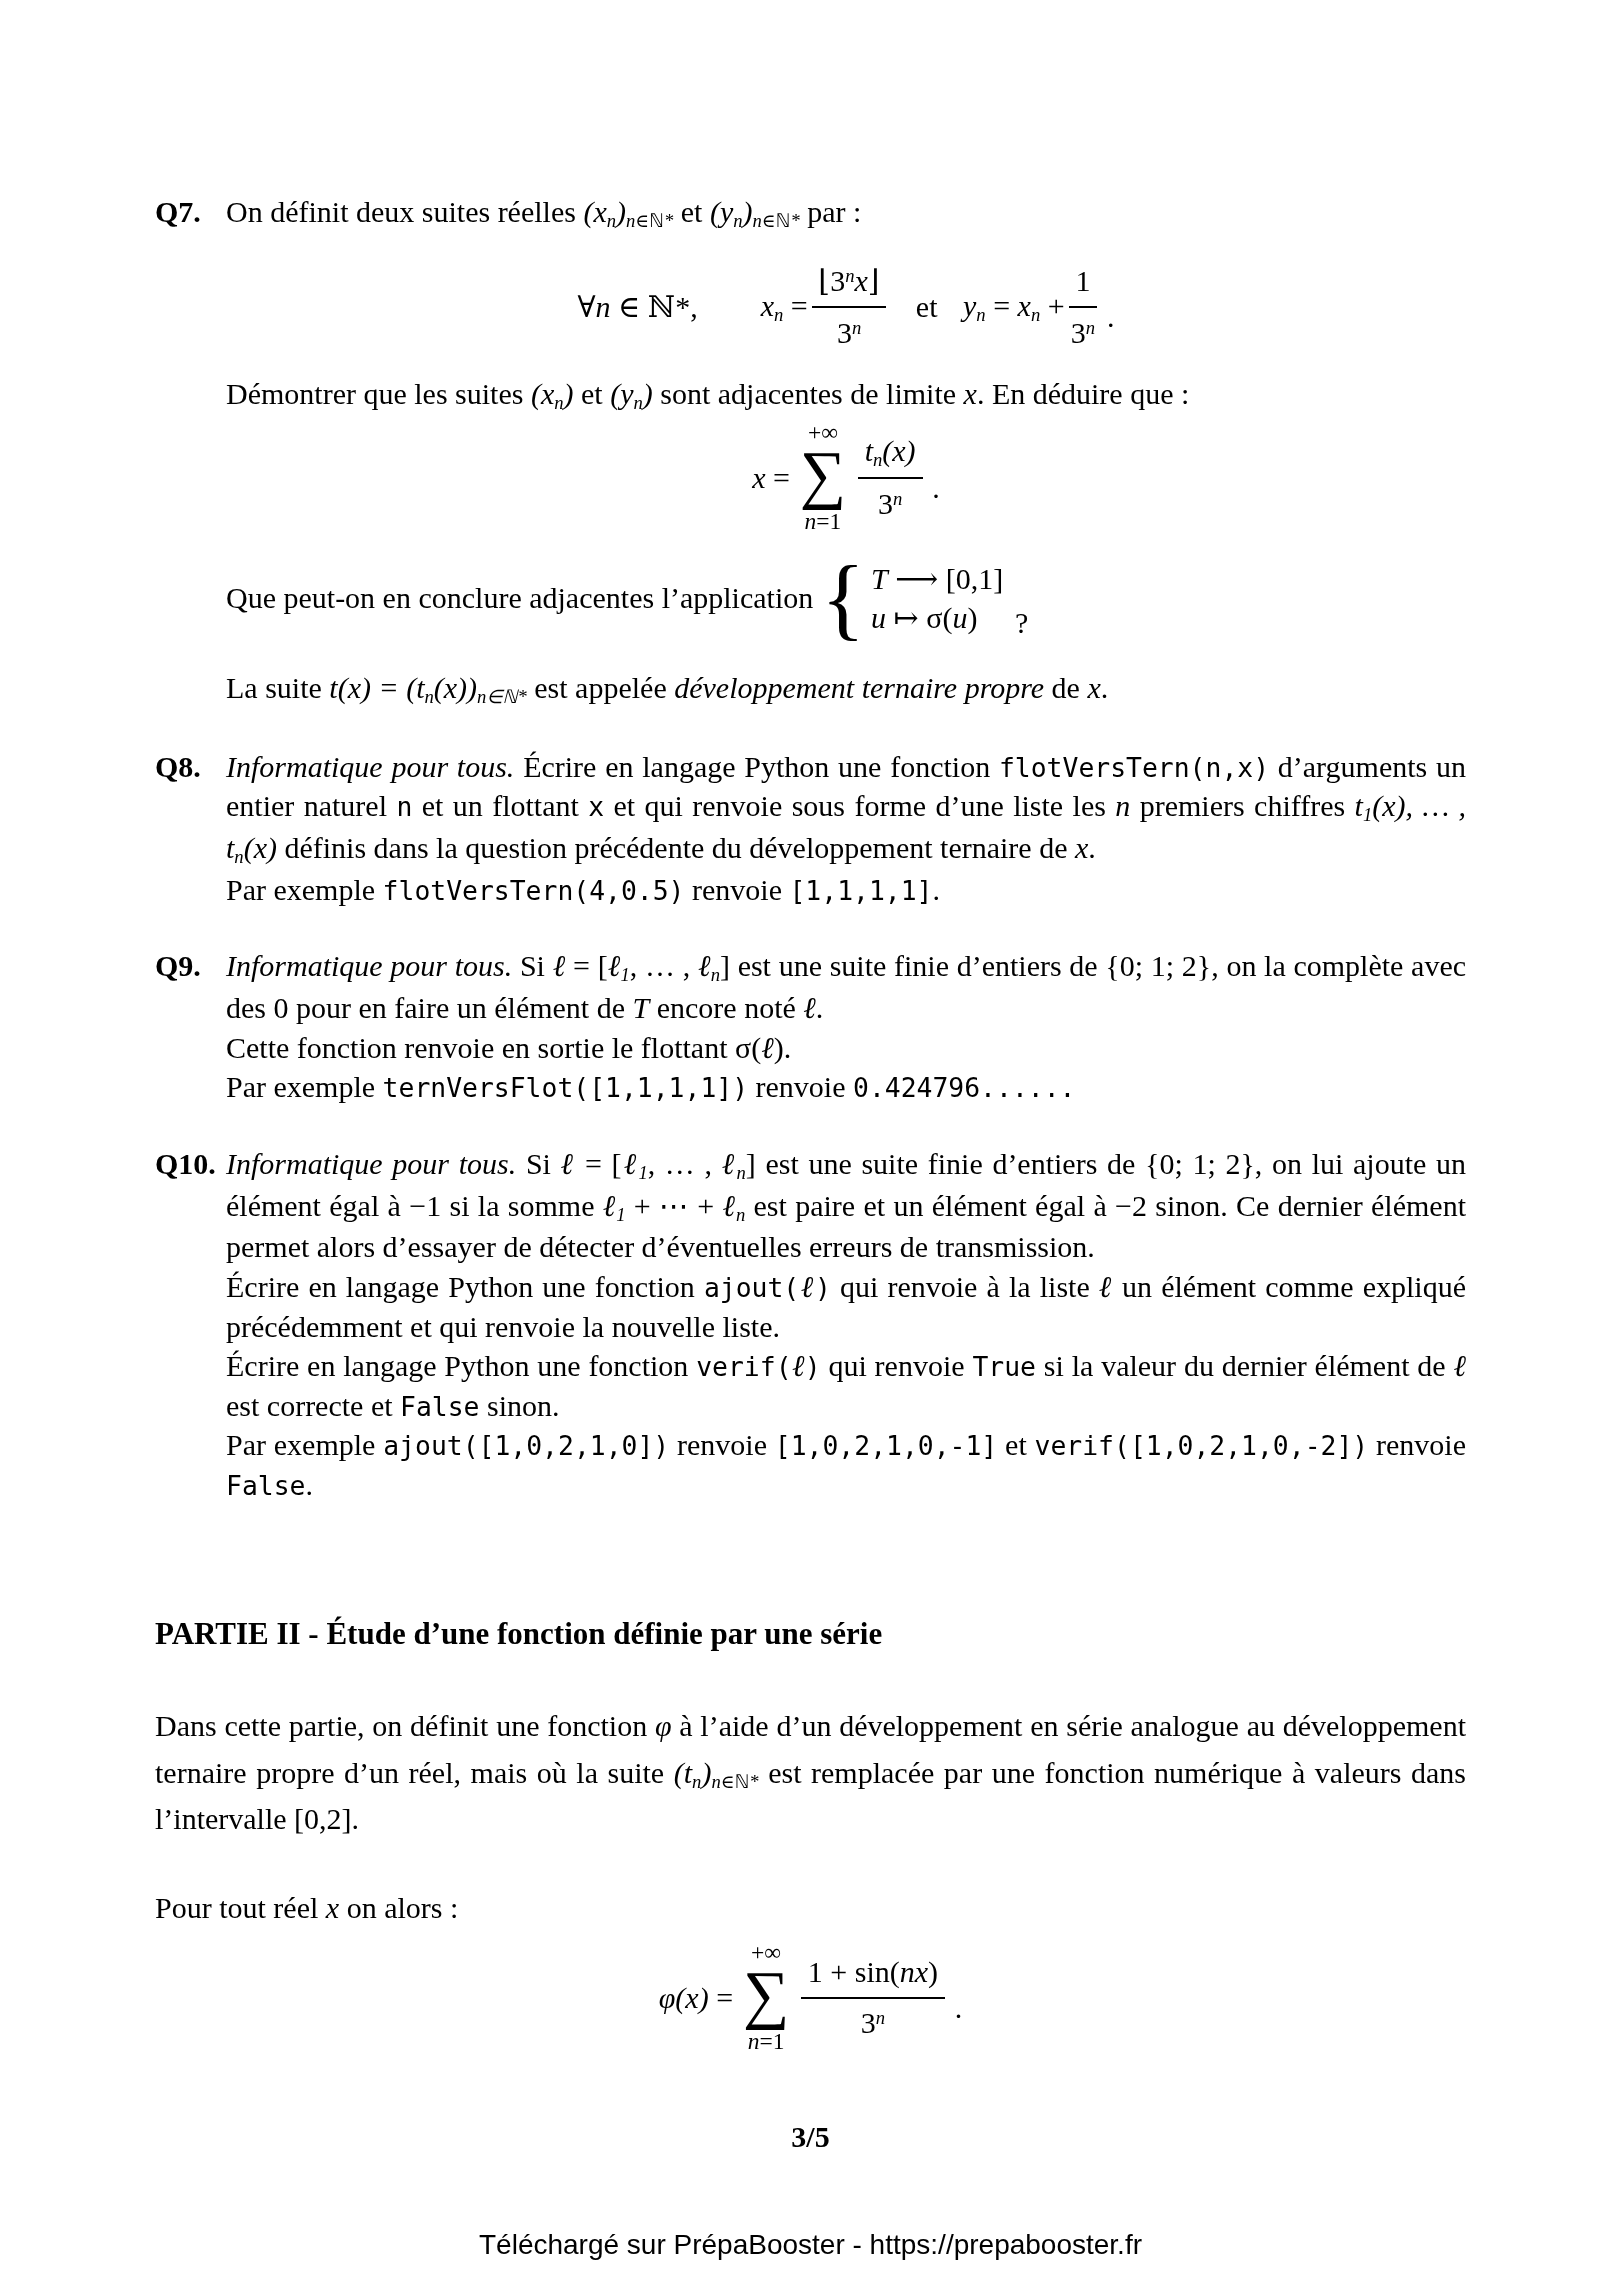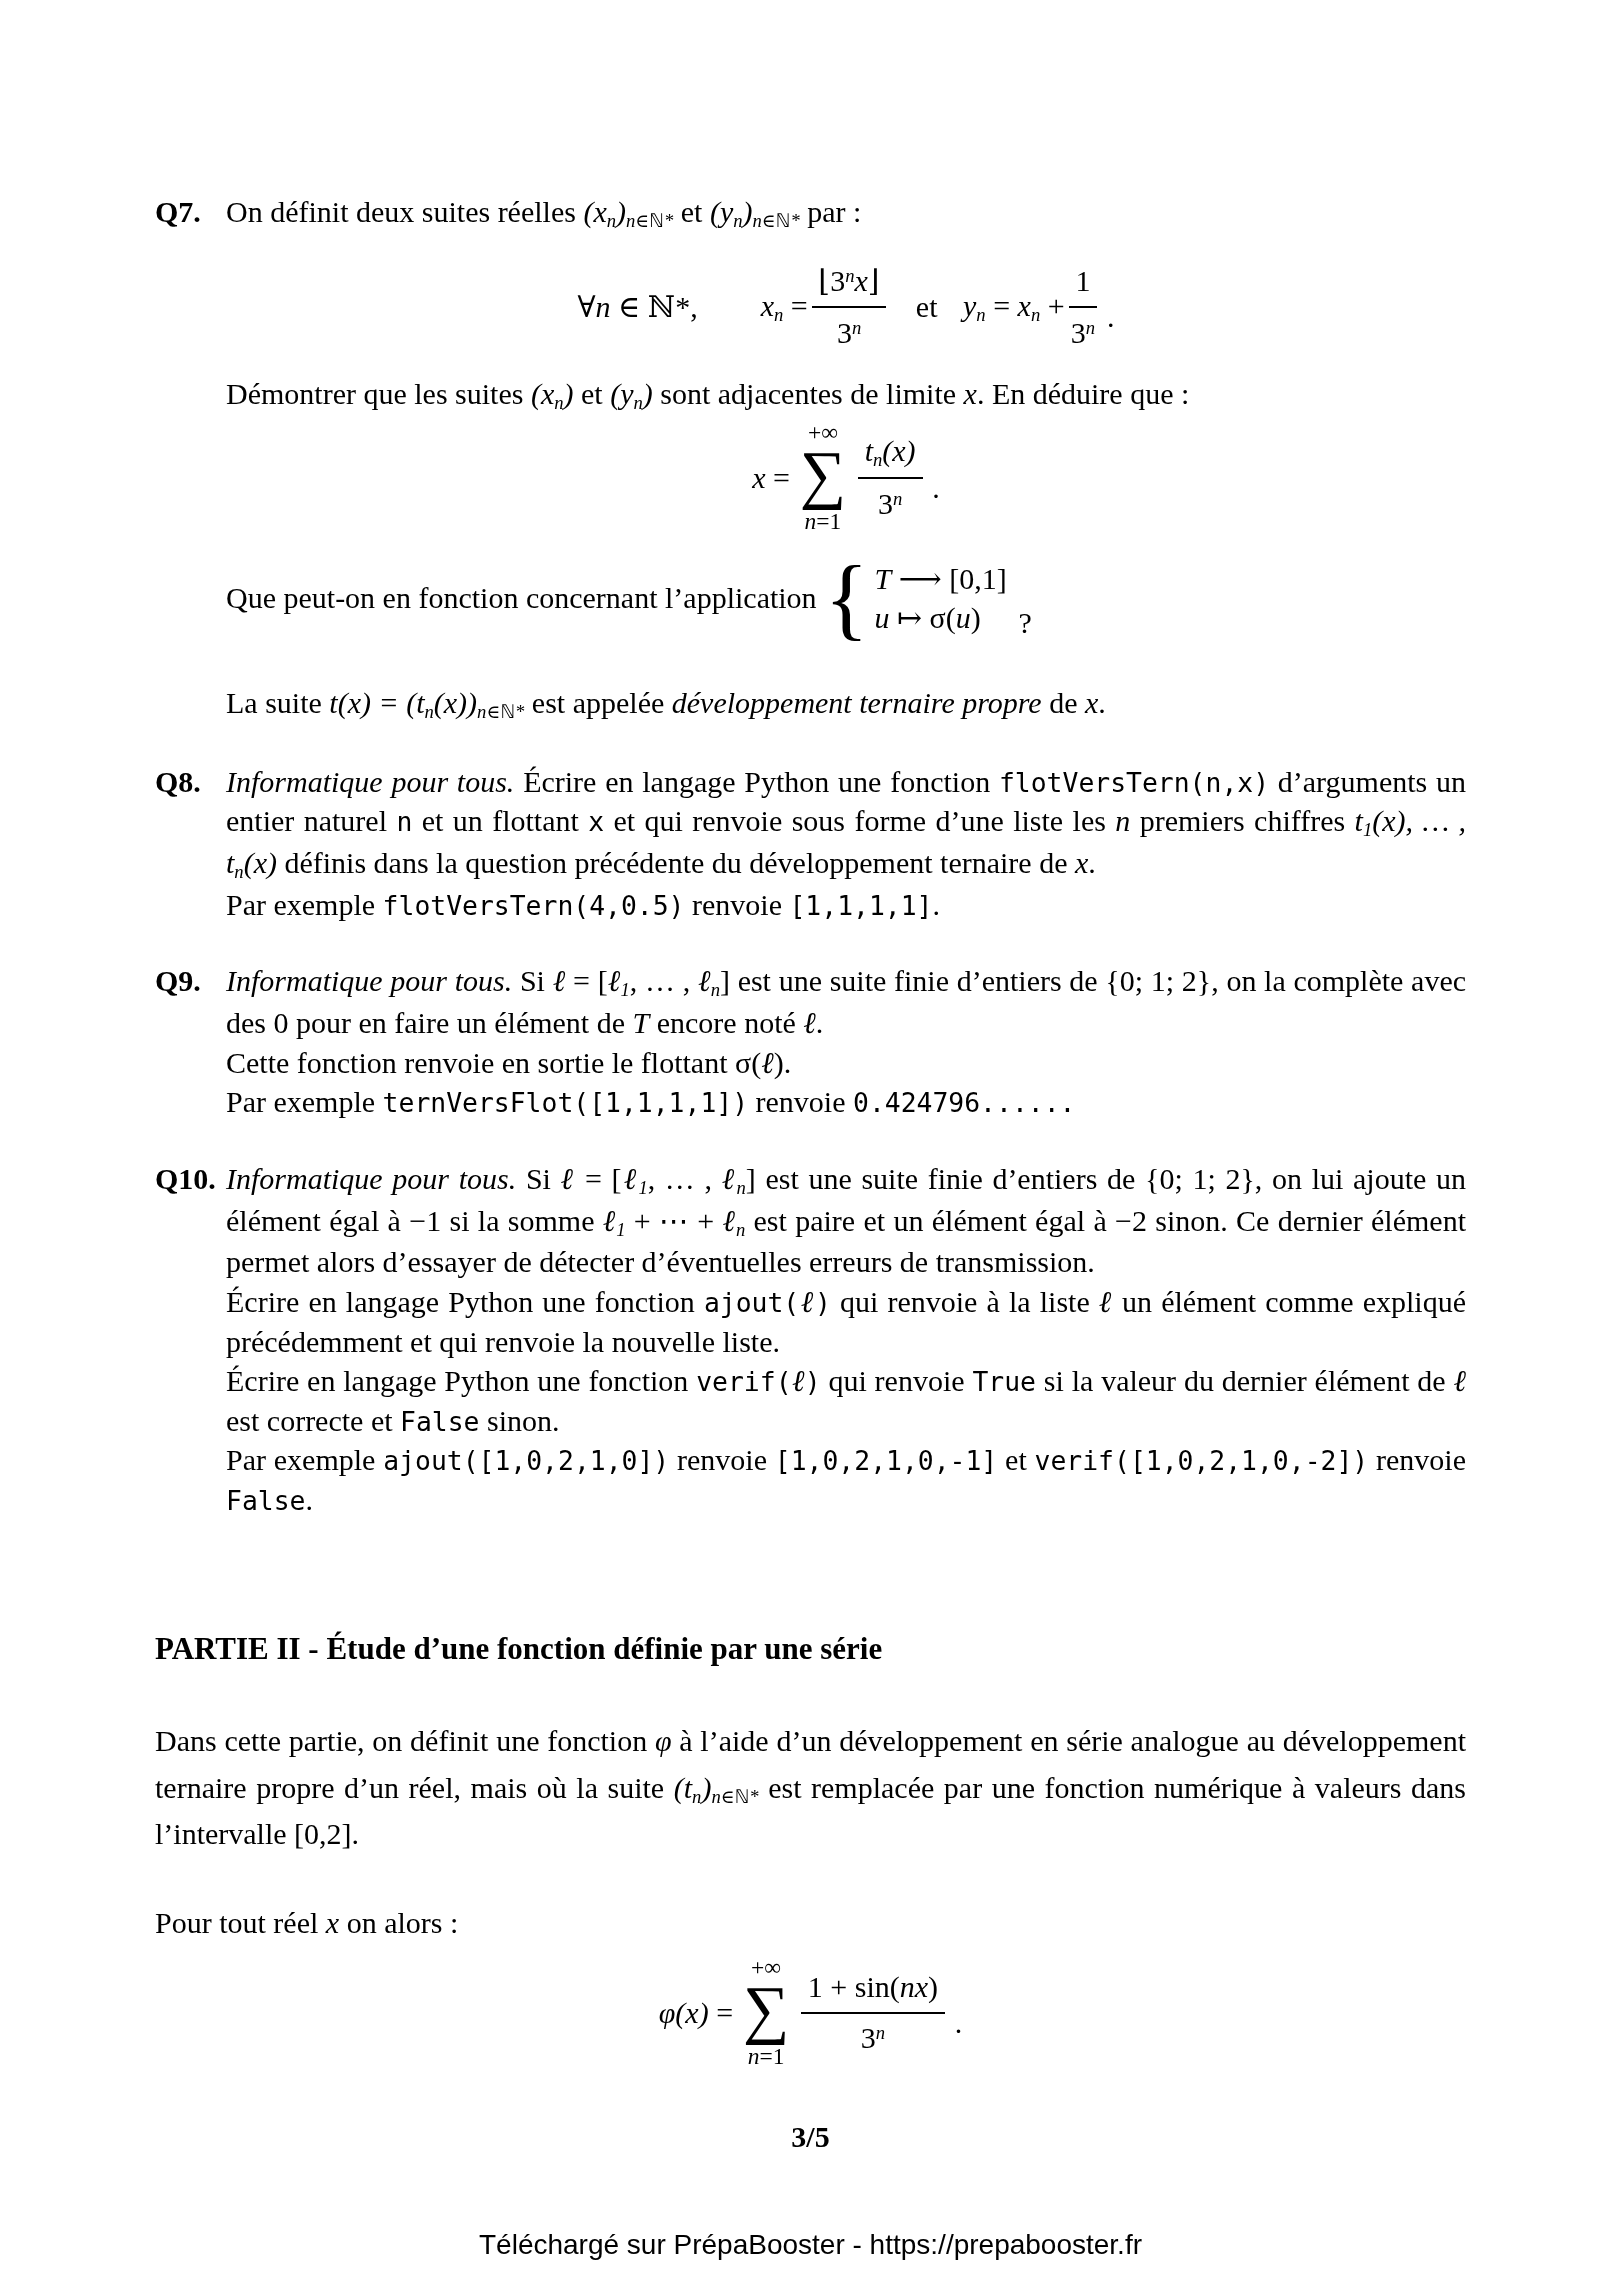--- a/index.html
+++ b/index.html
@@ -39,21 +39,21 @@
   .sum { display:inline-flex; flex-direction:column; align-items:center; line-height:1; margin:0 7.8px 0 9.8px; }
   .sum-upper { font-size:23.5px; margin-bottom:1px; }
   .sum-sigma { font-size:65px; line-height:0.88; font-weight:400; }
   .sum-lower { font-size:23.5px; margin-top:6.9px; }
 
   .app-row { display:flex; align-items:center; margin:25.5px 0 0 0; }
   .app-brace { font-size:92px; line-height:0.85; margin:0 5.9px 0 7.8px; font-weight:400; }
   .app-lines { display:inline-flex; flex-direction:column; line-height:1.3; }
   .app-q { align-self:flex-end; margin-left:11.8px; transform:translateY(5.9px); }
 
-  .p-lasuite { margin-top:46px; }
+  .p-lasuite { margin-top:31px;font-family:Liberation Serif, serif; }
 
   .part2-title {
     font-size:31px; font-weight:700; margin:110px 0 0 0; line-height:1.2;
   }
   .part2-p1 { margin-top:51px; line-height:1.56; }
   .part2-p2 { margin-top:45px; text-align:left; }
 
   .page-number {
     position:absolute; top:2117px; left:0; width:1621px;
     text-align:center; font-weight:700;
@@ -102,21 +102,21 @@
           <span class="sum-lower"><span class="run-i">n</span><span class="run-n">=1</span></span>
         </span>
         <span class="frac">
           <span class="fr-num"><span class="run-i">t</span><span class="run-sub">n</span><span class="run-i">(x)</span></span>
           <span class="fr-den"><span class="run-n">3</span><span class="run-sup">n</span></span>
         </span>
         <span class="eq-period">.</span>
       </div>
 
       <div class="app-row">
-        <span><span class="run-n">Que peut-on en fonction concernant l’application </span></span>
+        <span><span class="run-n">Que peut-on en conclure adjacentes l’application </span></span>
         <span class="app-brace">{</span>
         <span class="app-lines">
           <span><span class="run-i">T</span><span class="run-n"> ⟶ [0,1]</span></span>
           <span><span class="run-i">u</span><span class="run-n"> ↦ σ(</span><span class="run-i">u</span><span class="run-n">)</span></span>
         </span>
         <span class="app-q">?</span>
       </div>
 
       <p class="para p-lasuite"><span class="run-n">La suite </span><span class="run-i">t(x) = (t</span><span class="run-sub">n</span><span class="run-i">(x))</span><span class="run-sub">n∈ℕ*</span><span class="run-n"> est appelée </span><span class="run-i">développement ternaire propre</span><span class="run-n"> de </span><span class="run-i">x</span><span class="run-n">.</span></p>
     </div>

